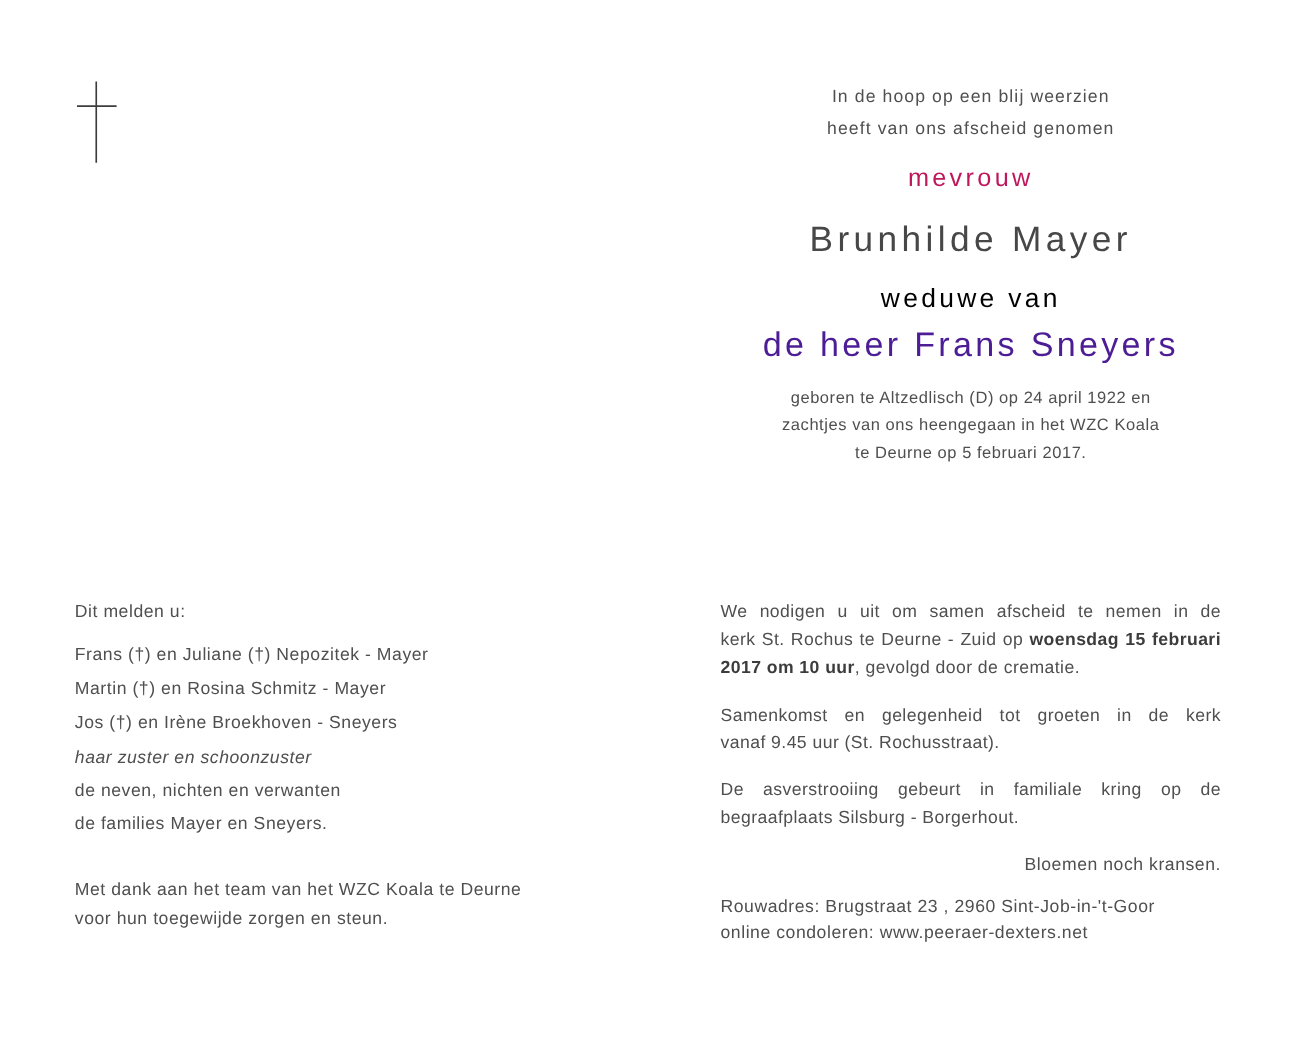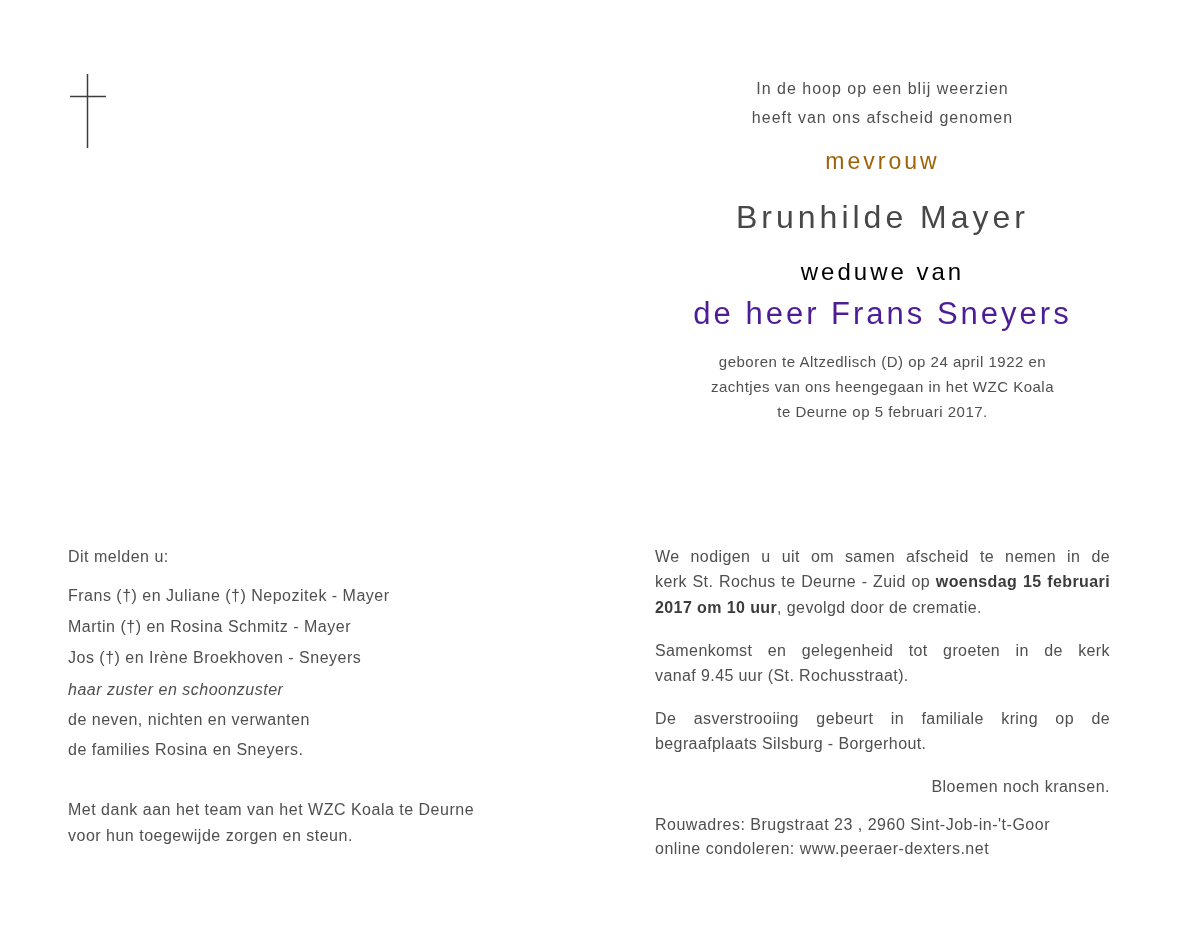--- a/index.html
+++ b/index.html
@@ -9,21 +9,21 @@
     background:#ffffff;
     font-family:"Liberation Sans", sans-serif;
     color:#4f4f4f;
     overflow:hidden;
   }
   .abs{position:absolute;white-space:nowrap;}
   
   .hdr{left:655px;width:455px;text-align:center;}
   .hope{top:80px;font-size:16px;letter-spacing:1px;}
   .hope2{top:109px;font-size:16px;letter-spacing:1px;}
-  .salutation{top:148px;font-size:23px;letter-spacing:3px;color:#a16207;}
+  .salutation{top:148px;font-size:23px;letter-spacing:3px;color:#be185d;}
   .deceased-name{top:199px;font-size:32px;letter-spacing:4px;color:#474747;}
   .widow1{top:258px;font-size:24px;letter-spacing:3px;color:#000000;}
   .widow2{top:296px;font-size:31px;letter-spacing:3px;color:#4c1d95;}
   .life{font-size:15px;letter-spacing:0.5px;}
   .life1{top:353px;}
   .life2{top:378px;}
   .life3{top:403px;}
   
   .lcol{left:68px;width:422px;}
   .body-line{font-size:16px;letter-spacing:0.5px;}
@@ -73,21 +73,21 @@
   <div class="abs hdr life life1">geboren te Altzedlisch (D) op 24 april 1922 en</div>
   <div class="abs hdr life life2">zachtjes van ons heengegaan in het WZC Koala</div>
   <div class="abs hdr life life3">te Deurne op 5 februari 2017.</div>
 
   <div class="abs lcol body-line intro">Dit melden u:</div>
   <div class="abs lcol body-line rel0">Frans (†) en Juliane (†) Nepozitek - Mayer</div>
   <div class="abs lcol body-line rel1">Martin (†) en Rosina Schmitz - Mayer</div>
   <div class="abs lcol body-line rel2">Jos (†) en Irène Broekhoven - Sneyers</div>
   <div class="abs lcol body-line relation-note">haar zuster en schoonzuster</div>
   <div class="abs lcol body-line neven">de neven, nichten en verwanten</div>
-  <div class="abs lcol body-line families">de families Rosina en Sneyers.</div>
+  <div class="abs lcol body-line families">de families Mayer en Sneyers.</div>
   <div class="abs lcol body-line thanks1">Met dank aan het team van het WZC Koala te Deurne</div>
   <div class="abs lcol body-line thanks2">voor hun toegewijde zorgen en steun.</div>
 
   <div class="abs rcol-par par-ceremony">
       <div class="jline"><span>We nodigen u uit om samen afscheid te nemen in de</span></div>
       <div class="jline"><span>kerk St. Rochus te Deurne - Zuid op </span><span class="bold">woensdag 15 februari</span></div>
       <div class="jline jlast"><span class="bold">2017 om 10 uur</span><span>, gevolgd door de crematie.</span></div>
     </div>
   <div class="abs rcol-par par-gathering">
       <div class="jline"><span>Samenkomst en gelegenheid tot groeten in de kerk</span></div>

